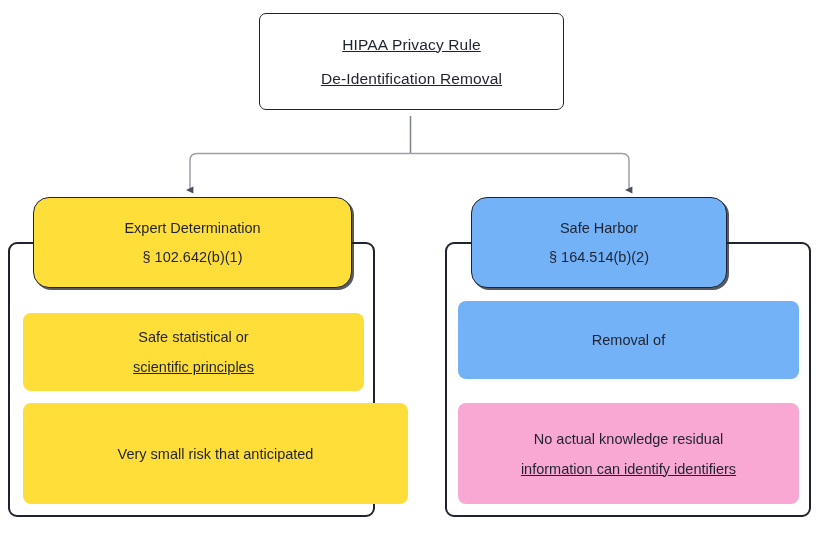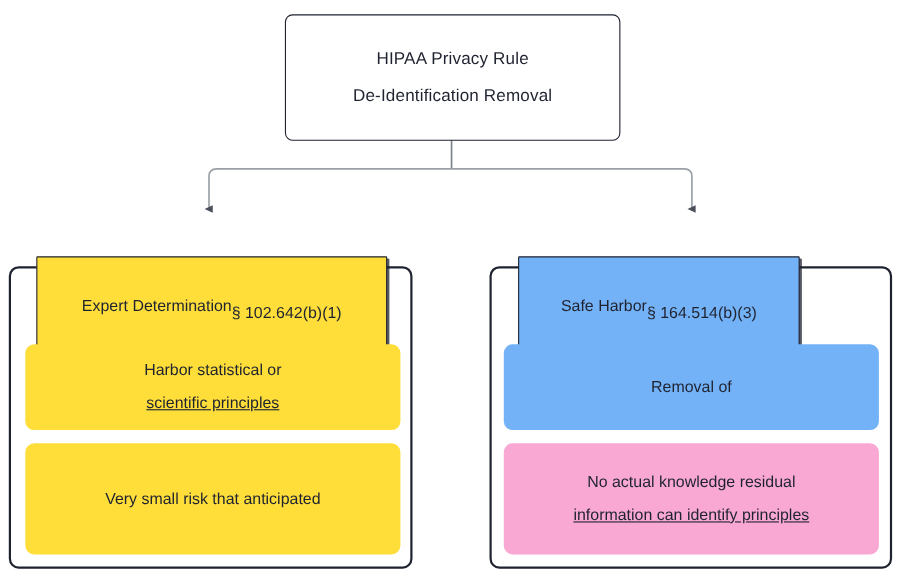--- a/index.html
+++ b/index.html
@@ -51,23 +51,24 @@
     display: block;
     white-space: nowrap;
     letter-spacing: 0.15px;
   }
 
   
   #root-node {
     left: 259px;
     top: 13px;
     width: 305px;
-    height: 115px;
+    height: 97px;
     background: #ffffff;
     font-size: 15.5px;
+    text-decoration: underline;
   }
   #root-node .line + .line { margin-top: 16px; }
 
   
   .group-frame {
     position: absolute;
     box-sizing: border-box;
     border: 2.2px solid #1f2330;
     border-radius: 9px;
     background: #ffffff;
@@ -84,31 +85,30 @@
     top: 242px;
     width: 366px;
     height: 275px;
   }
 
   
   .group-header {
     position: absolute;
     box-sizing: border-box;
     border: 1.6px solid #1f2330;
-    border-radius: 1px;
+    border-radius: 16px;
     display: flex;
-    flex-direction: row;
+    flex-direction: column;
     align-items: center;
     justify-content: center;
     text-align: center;
     color: #1f2330;
     font-size: 14.5px;
     z-index: 4;
     box-shadow: 2px 2px 0 rgba(31,35,48,0.75);
-    margin-top: 36px;
   }
   .group-header .line + .line { margin-top: 13px; }
 
   #header-expert {
     left: 33px;
     top: 197px;
     width: 319px;
     height: 91px;
   }
   #header-safeharbor {
@@ -128,22 +128,22 @@
     align-items: center;
     justify-content: center;
     text-align: center;
     color: #1f2330;
     font-size: 14.5px;
     z-index: 4;
   }
   .child .line + .line { margin-top: 14px; text-decoration: underline; }
 
   #child-expert-1 { left: 23px;  top: 313px; width: 341px; height: 78px; }
-  #child-expert-2 { left: 23px;  top: 403px; width: 341px; height: 101px; }
-  #child-safe-1   { left: 458px; top: 313px; width: 341px; height: 78px; }
+  #child-expert-2 { left: 23px;  top: 403px; width: 385px; height: 101px; }
+  #child-safe-1   { left: 458px; top: 301px; width: 341px; height: 78px; }
   #child-safe-2   { left: 458px; top: 403px; width: 341px; height: 101px; }
 </style>
 </head>
 <body style="background: rgb(255, 255, 255);">
 
 <div id="canvas">
 
   <svg id="edges" viewBox="0 0 823 533" width="823" height="533">
     <defs>
       <marker id="arrowhead" markerWidth="9" markerHeight="9" refX="4.2" refY="4.2" orient="auto" markerUnits="userSpaceOnUse">
@@ -164,37 +164,37 @@
   </div>
 
   <div class="group-frame" id="group-expert-frame"></div>
 
   <div class="group-header" id="header-expert" style="background: rgb(255, 222, 58);">
     <span class="line">Expert Determination</span>
     <span class="line">§ 102.642(b)(1)</span>
   </div>
 
   <div class="child" id="child-expert-1" style="background: rgb(255, 222, 58);">
-    <span class="line">Harbor statistical or</span>
+    <span class="line">Safe statistical or</span>
     <span class="line">scientific principles</span>
   </div>
 
   <div class="child" id="child-expert-2" style="background: rgb(255, 222, 58);">
     <span class="line">Very small risk that anticipated</span>
   </div>
 
   <div class="group-frame" id="group-safeharbor-frame"></div>
 
   <div class="group-header" id="header-safeharbor" style="background: rgb(116, 178, 247);">
     <span class="line">Safe Harbor</span>
-    <span class="line">§ 164.514(b)(3)</span>
+    <span class="line">§ 164.514(b)(2)</span>
   </div>
 
   <div class="child" id="child-safe-1" style="background: rgb(116, 178, 247);">
     <span class="line">Removal of</span>
   </div>
 
   <div class="child" id="child-safe-2" style="background: #f9a8d4;">
     <span class="line">No actual knowledge residual</span>
-    <span class="line">information can identify principles</span>
+    <span class="line">information can identify identifiers</span>
   </div>
 
 </div>
 
 </body></html>

